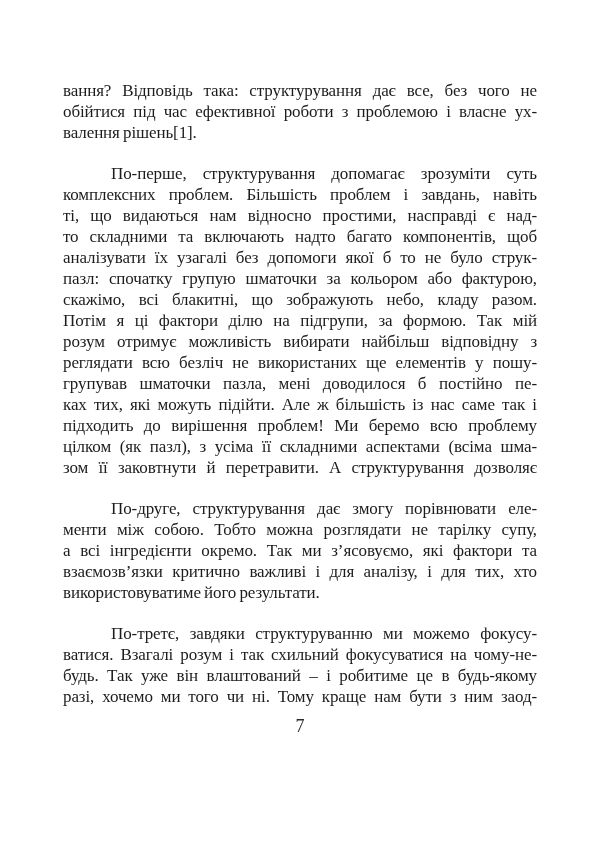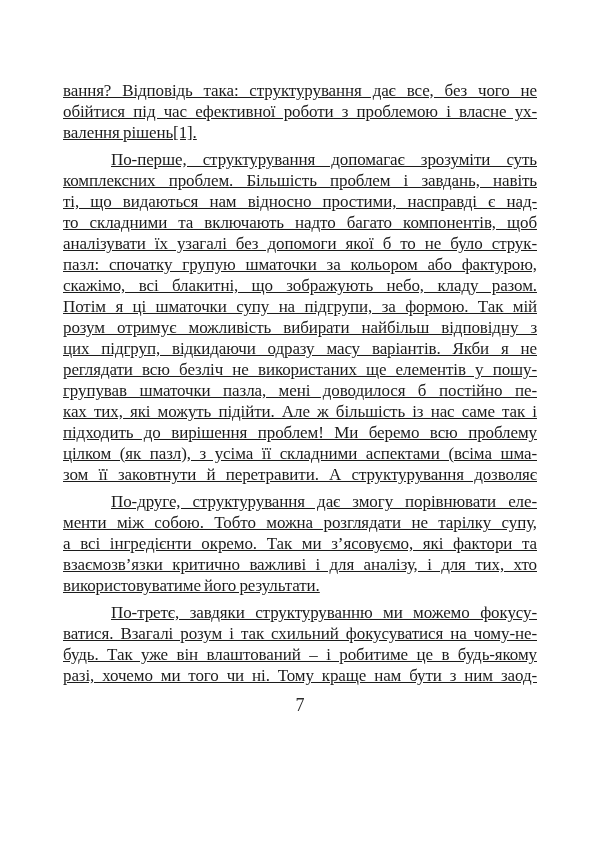--- a/index.html
+++ b/index.html
@@ -18,31 +18,30 @@
     box-sizing: border-box;
     width: 600px;
     height: 849px;
     padding: 80px 63px 0 63px;
     background: #ffffff;
   }
   .text-block {
     width: 474px;
   }
   .para + .para {
-    margin-top: 6px;
+    margin-top: 20px;
   }
   .tline {
     font-size: 17px;
     line-height: 21px;
     letter-spacing: -0.1px;
     word-spacing: -1px;
     text-align: justify;
     text-align-last: justify;
     white-space: normal;
-    text-decoration: underline;
   }
   .tline.indent {
     text-indent: 48px;
   }
   .tline.short {
     text-align-last: left;
   }
   .footer {
     margin-top: 8px;
     text-align: center;
@@ -62,23 +61,22 @@
         <div class="tline short">валення рішень[1].</div>
       </div>
       <div class="para">
         <div class="tline indent">По-перше, структурування допомагає зрозуміти суть</div>
         <div class="tline">комплексних проблем. Більшість проблем і завдань, навіть</div>
         <div class="tline">ті, що видаються нам відносно простими, насправді є над-</div>
         <div class="tline">то складними та включають надто багато компонентів, щоб</div>
         <div class="tline">аналізувати їх узагалі без допомоги якої б то не було струк-</div>
         <div class="tline">пазл: спочатку групую шматочки за кольором або фактурою,</div>
         <div class="tline">скажімо, всі блакитні, що зображують небо, кладу разом.</div>
-        <div class="tline">Потім я ці шматочки супу на підгрупи, за формою. Так мій</div>
+        <div class="tline">Потім я ці фактори ділю на підгрупи, за формою. Так мій</div>
         <div class="tline">розум отримує можливість вибирати найбільш відповідну з</div>
-        <div class="tline">цих підгруп, відкидаючи одразу масу варіантів. Якби я не</div>
         <div class="tline">реглядати всю безліч не використаних ще елементів у пошу-</div>
         <div class="tline">групував шматочки пазла, мені доводилося б постійно пе-</div>
         <div class="tline">ках тих, які можуть підійти. Але ж більшість із нас саме так і</div>
         <div class="tline">підходить до вирішення проблем! Ми беремо всю проблему</div>
         <div class="tline">цілком (як пазл), з усіма її складними аспектами (всіма шма-</div>
         <div class="tline">зом її заковтнути й перетравити. А структурування дозволяє</div>
       </div>
       <div class="para">
         <div class="tline indent">По-друге, структурування дає змогу порівнювати еле-</div>
         <div class="tline">менти між собою. Тобто можна розглядати не тарілку супу,</div>

